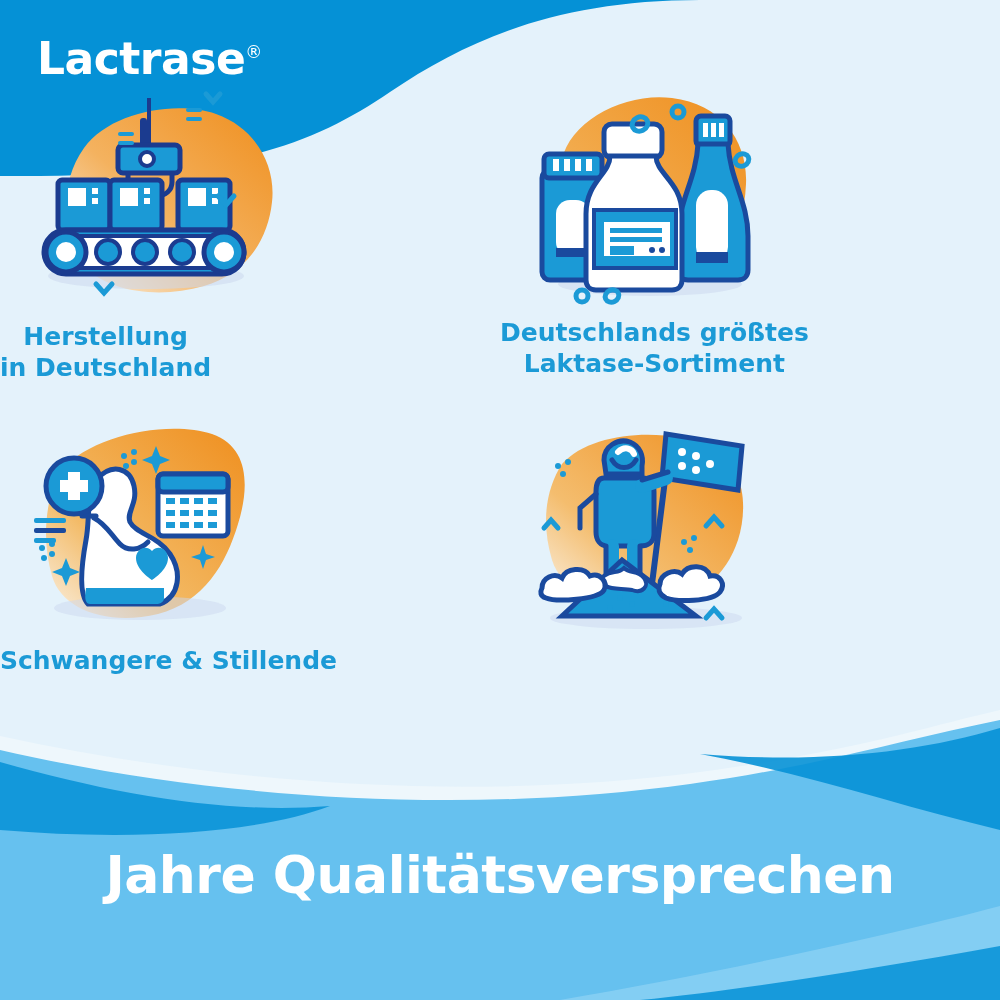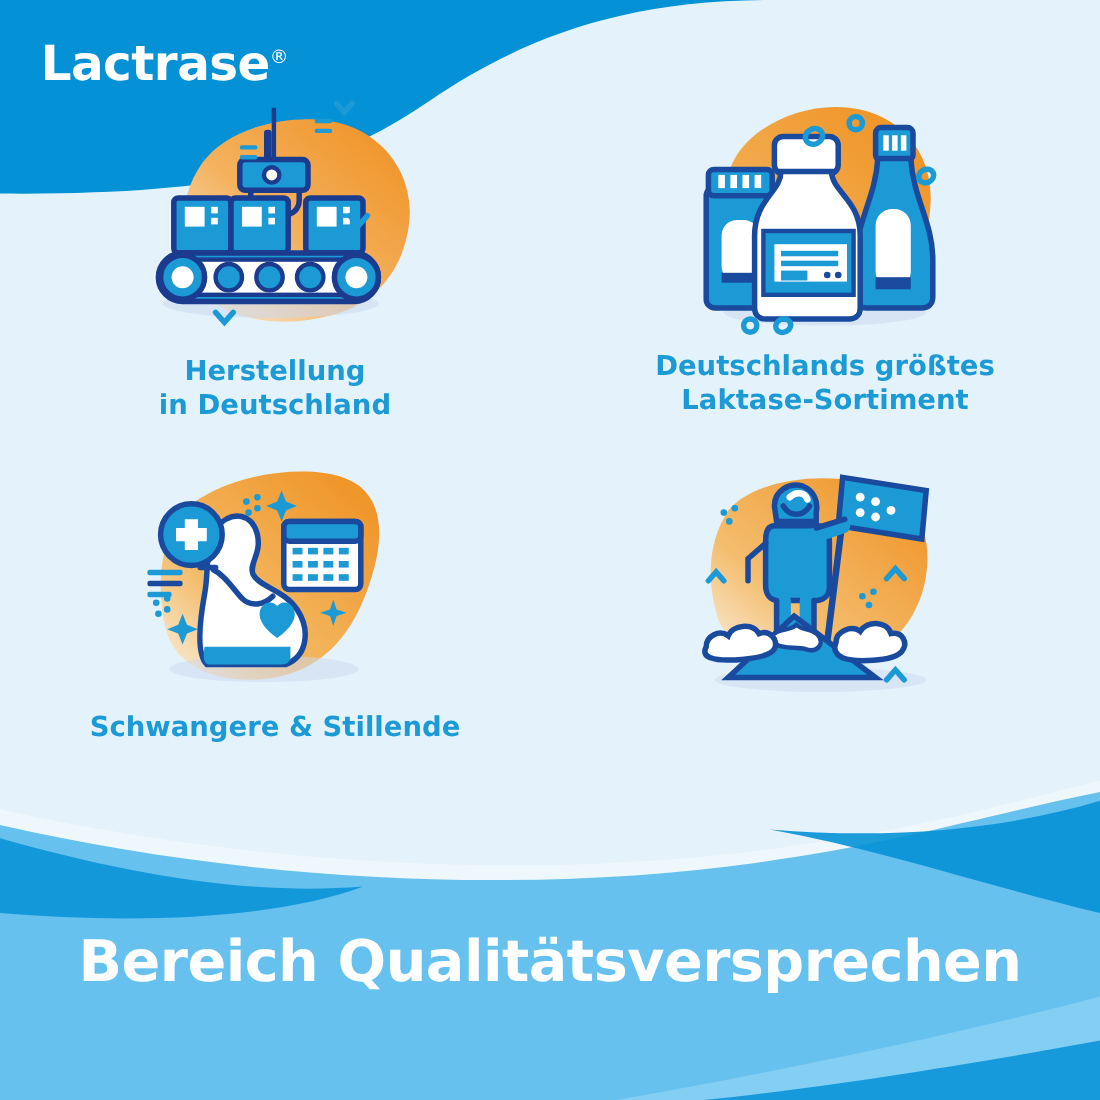--- a/index.html
+++ b/index.html
@@ -19,21 +19,21 @@
     letter-spacing:-0.5px;white-space:nowrap;
     font-family:"DejaVu Sans",sans-serif;
   }
   .logo .reg{font-size:17px;vertical-align:super;font-weight:normal;letter-spacing:0;}
 
   
   .grid{
     position:absolute;left:0;top:78px;width:1000px;height:640px;z-index:3;
     display:grid;grid-template-columns:1fr 1fr;grid-template-rows:1fr 1fr;
   }
-  .cell{position:relative;display:flex;flex-direction:column;align-items:center;}
+  .cell{position:relative;display:flex;flex-direction:column;align-items:flex-start;}
   .art{position:relative;width:300px;height:228px;}
   .art svg{position:absolute;left:0;top:0;width:300px;height:228px;}
   .caption{
     margin-top:6px;text-align:center;color:#1b9ad6;
     font-size:25px;font-weight:bold;line-height:1.22;
     font-family:"DejaVu Sans",sans-serif;white-space:nowrap;
   }
   .cell-1 .art{margin-top:10px}
   .cell-2 .art{margin-top:6px}
   .cell-3 .art{margin-top:14px}
@@ -320,16 +320,16 @@
 
       <path d="M0,52 C120,86 230,104 330,96 C250,126 120,130 0,120 Z" fill="#0591d6" opacity="0.85"></path>
 
       <path d="M0,26 C220,74 470,92 700,62 C850,42 930,16 1000,0 L1000,10 C900,30 820,56 690,74 C460,106 210,88 0,40 Z" fill="#eef7fc"></path>
 
       <path d="M1000,18 L1000,120 C900,96 800,62 700,44 C820,54 920,42 1000,18 Z" fill="#0591d6" opacity="0.9"></path>
 
       <path d="M1000,196 C880,228 700,266 560,290 L1000,290 Z" fill="#8ed2f4" opacity="0.75"></path>
       <path d="M1000,236 C880,258 740,280 640,290 L1000,290 Z" fill="#0591d6" opacity="0.85"></path>
     </svg>
-    <div class="headline">Bereich Qualitätsversprechen</div>
+    <div class="headline">Jahre Qualitätsversprechen</div>
   </div>
 
 </div>
 
 </body></html>

